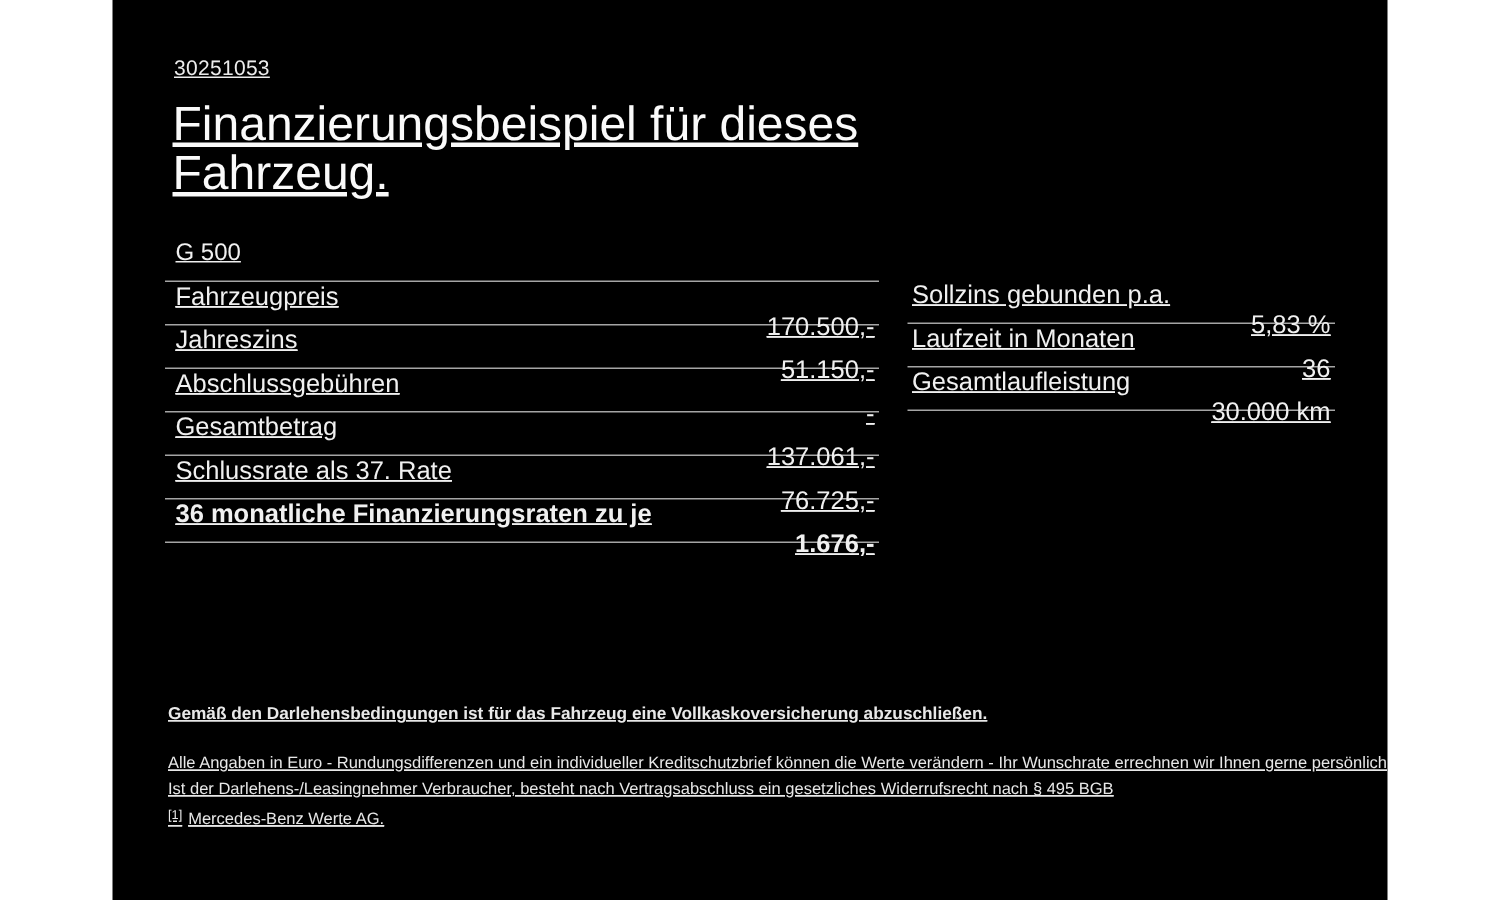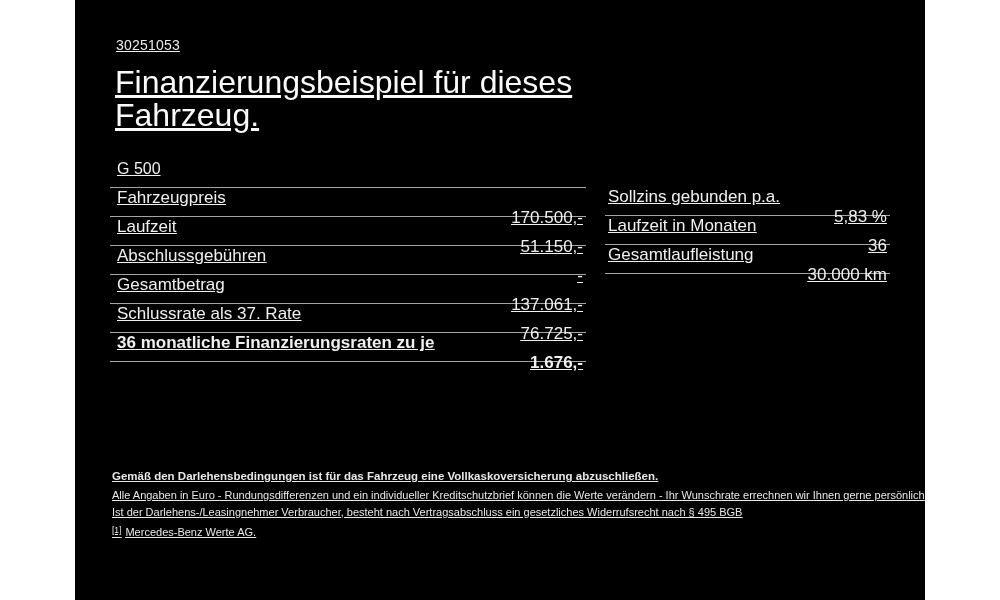--- a/index.html
+++ b/index.html
@@ -95,21 +95,21 @@
     left: 37px;
     top: 469px;
     width: 800px;
     font-size: 11px;
     color: #e8e8e8;
   }
   .footer .bold-line {
     font-weight: 700;
     font-size: 11.5px;
     line-height: 15px;
-    margin-bottom: 3px;
+    margin-bottom: 17px;
     white-space: nowrap;
   }
   .footer .fine-line {
     line-height: 16.5px;
     white-space: nowrap;
   }
   .footer .footnote {
     margin-top: 6px;
     white-space: nowrap;
   }
@@ -131,21 +131,21 @@
     <h1 class="title">Finanzierungsbeispiel für dieses Fahrzeug.</h1>
 
     <div class="model">G 500</div>
 
     <div class="fin-table left-table">
       <div class="row">
         <span class="label">Fahrzeugpreis</span>
         <span class="value">170.500,-</span>
       </div>
       <div class="row">
-        <span class="label">Laufzeit</span>
+        <span class="label">Jahreszins</span>
         <span class="value">51.150,-</span>
       </div>
       <div class="row">
         <span class="label">Abschlussgebühren</span>
         <span class="value">-</span>
       </div>
       <div class="row">
         <span class="label">Gesamtbetrag</span>
         <span class="value">137.061,-</span>
       </div>

